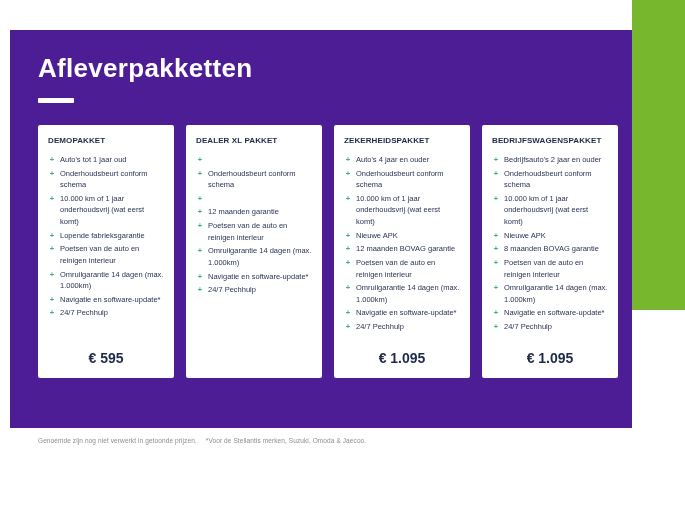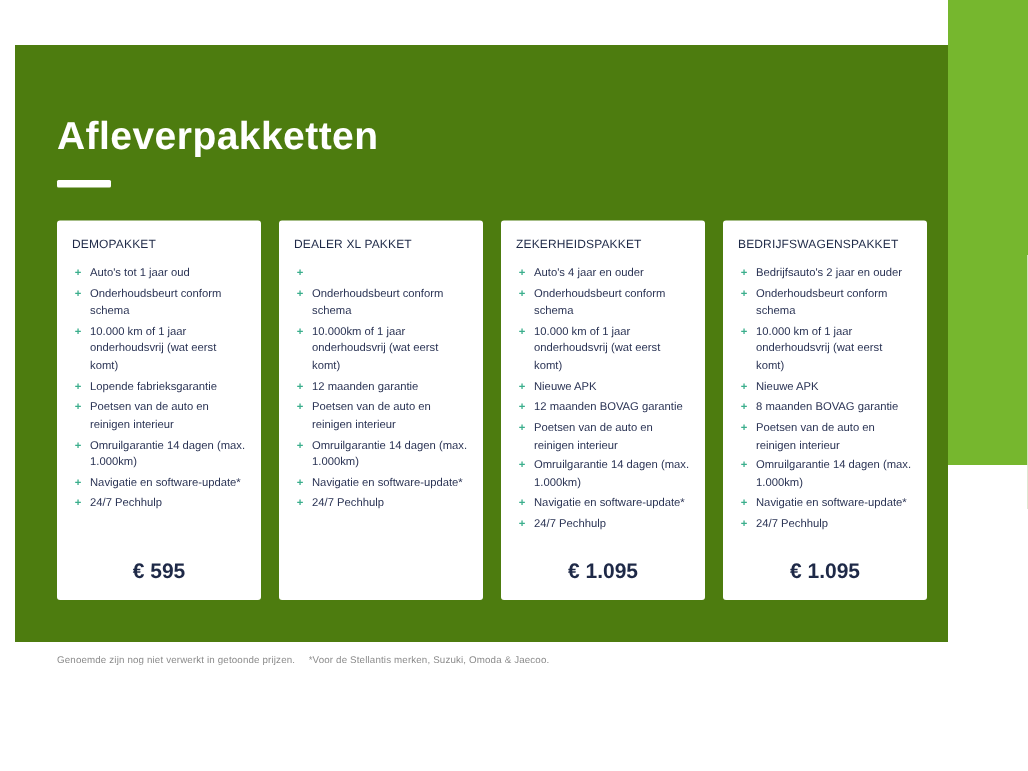--- a/index.html
+++ b/index.html
@@ -22,22 +22,22 @@
     height: 310px;
     background: #76b72e;
   }
 
   .navy-panel {
     position: absolute;
     left: 10px;
     top: 30px;
     width: 622px;
     height: 398px;
-    background: #4d7c0f;
-    padding: 46px 14px 0 28px;
+    background: #4c1d95;
+    padding: 24px 14px 0 28px;
     z-index: 1;
   }
 
   .title {
     color: #ffffff;
     font-size: 26px;
     font-weight: 700;
     letter-spacing: 0.3px;
     line-height: 1.15;
   }
@@ -63,21 +63,21 @@
     border-radius: 2px;
     padding: 11px 10px 12px 10px;
     display: flex;
     flex-direction: column;
     color: #232d4f;
     overflow: hidden;
   }
 
   .card-title {
     font-size: 8px;
-    font-weight: 400;
+    font-weight: 700;
     color: #1e2947;
     letter-spacing: 0.1px;
     white-space: nowrap;
     margin-bottom: 9px;
   }
 
   .features { list-style: none; }
 
   .features li {
     display: flex;
@@ -174,21 +174,20 @@
         <ul class="features">
             <li>
               <span class="plus">+</span>
             </li>
             <li>
               <span class="plus">+</span>
               <span class="ft">Onderhoudsbeurt conform schema</span>
             </li>
             <li>
               <span class="plus">+</span>
-              <span class="ft">10.000km of 1 jaar onderhoudsvrij (wat eerst komt)</span>
             </li>
             <li>
               <span class="plus">+</span>
               <span class="ft">12 maanden garantie</span>
             </li>
             <li>
               <span class="plus">+</span>
               <span class="ft">Poetsen van de auto en reinigen interieur</span>
             </li>
             <li>

